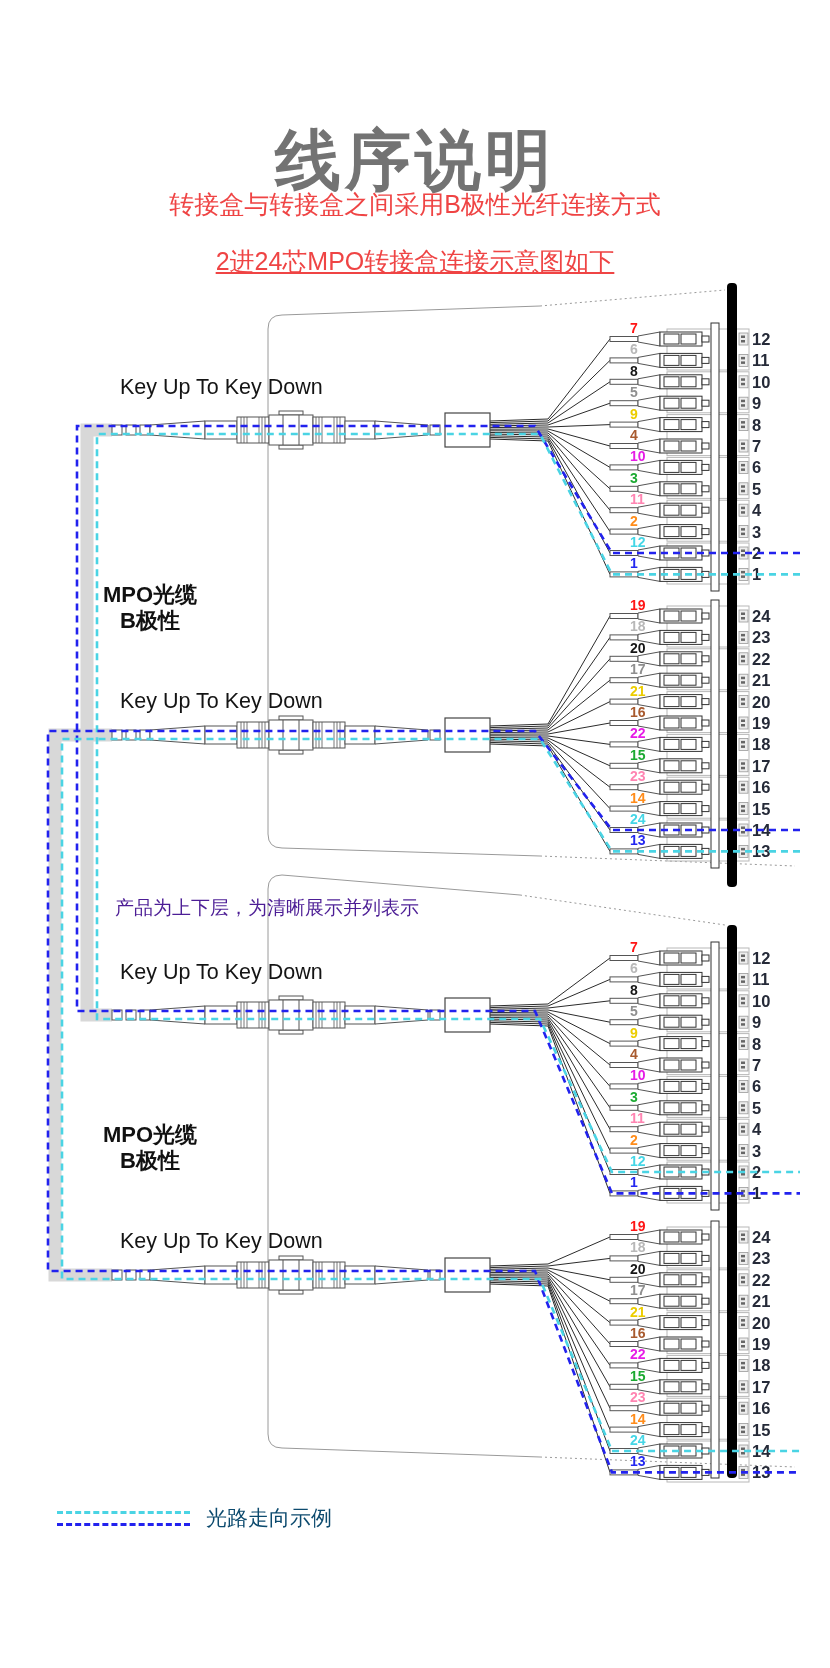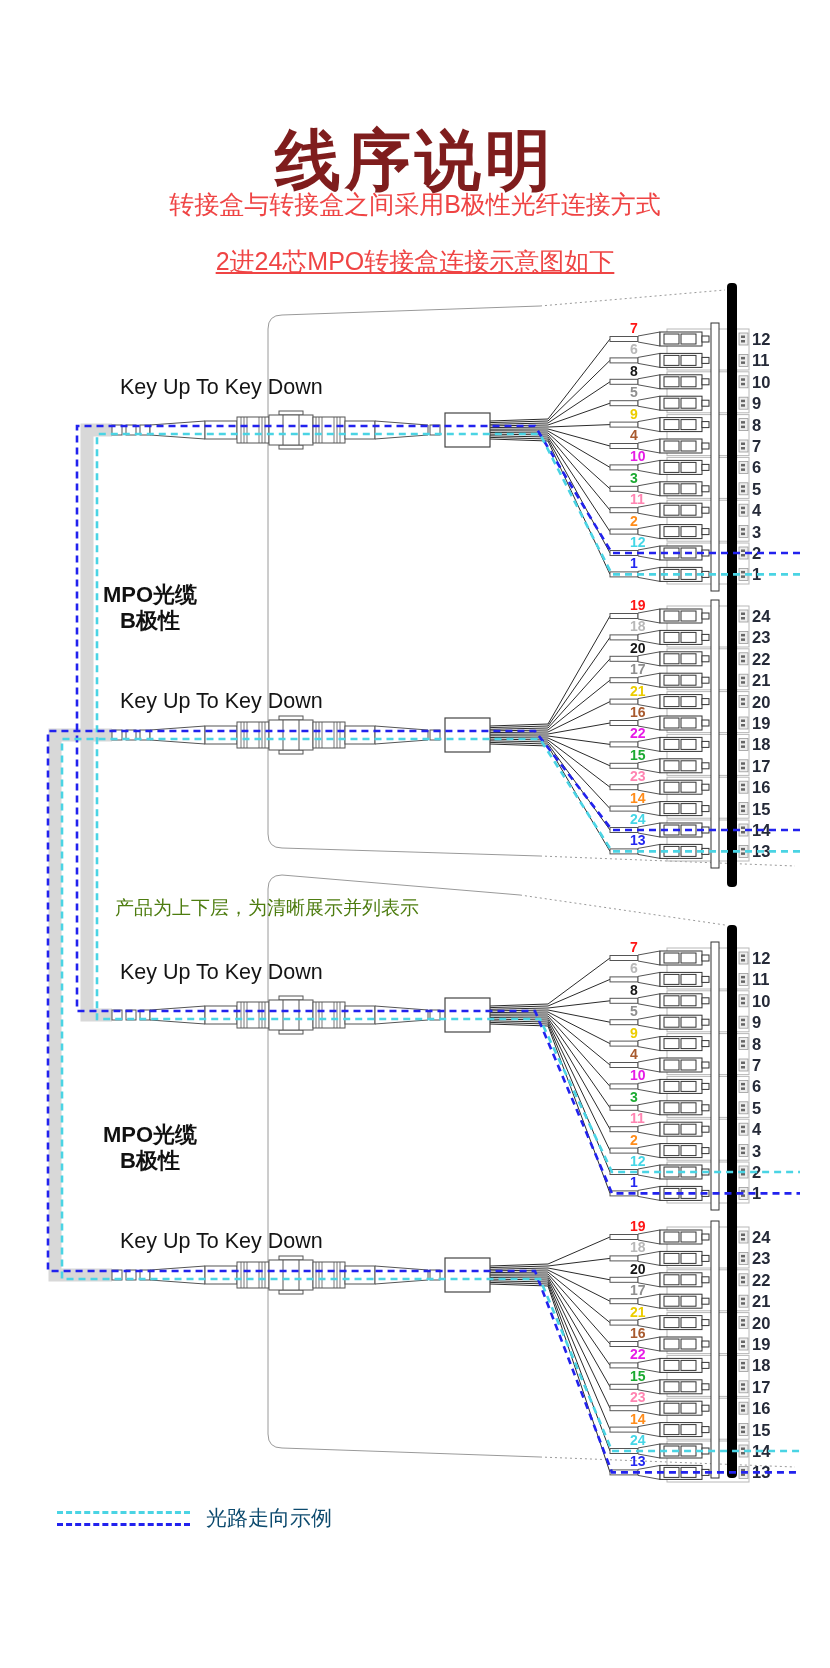--- a/index.html
+++ b/index.html
@@ -1,26 +1,26 @@
 <!DOCTYPE html>
 <html><head>
 <meta charset="utf-8">
 <style>
   html,body{margin:0;padding:0;background:#fff;}
   body{width:830px;height:1668px;position:relative;overflow:hidden;
        font-family:"Liberation Sans",sans-serif;color:#111;}
   .stage{position:absolute;inset:0;}
   .title{position:absolute;top:72px;left:0;width:100%;text-align:center;
-         font-size:66px;font-weight:bold;letter-spacing:4px;color:#7f1d1d;}
+         font-size:66px;font-weight:bold;letter-spacing:4px;color:#737373;}
   .sub{position:absolute;left:0;width:100%;text-align:center;font-size:25px;color:#ef4444;}
   .sub1{top:188px;} .sub2{top:245px;text-decoration:underline;}
   #diagram-wrap{position:absolute;inset:0;}
   #diagram-svg{position:absolute;left:0;top:0;width:830px;height:1668px;}
   #diagram-svg text{font-family:"Liberation Sans",sans-serif;}
-  .note{position:absolute;left:115px;top:895px;font-size:19px;color:#4d7c0f;}
+  .note{position:absolute;left:115px;top:895px;font-size:19px;color:#4c1d95;}
   .legend{position:absolute;left:57px;top:1504px;display:flex;align-items:center;gap:16px;}
   .legend-lines{display:flex;flex-direction:column;gap:9px;}
   .dash{width:133px;height:0;border-top:3px dashed #000;}
   .legend-label{font-size:21px;color:#0c4a6e;}
 </style>
 </head>
 <body>
 
 <div class="stage">
   <h1 class="title">线序说明</h1>

